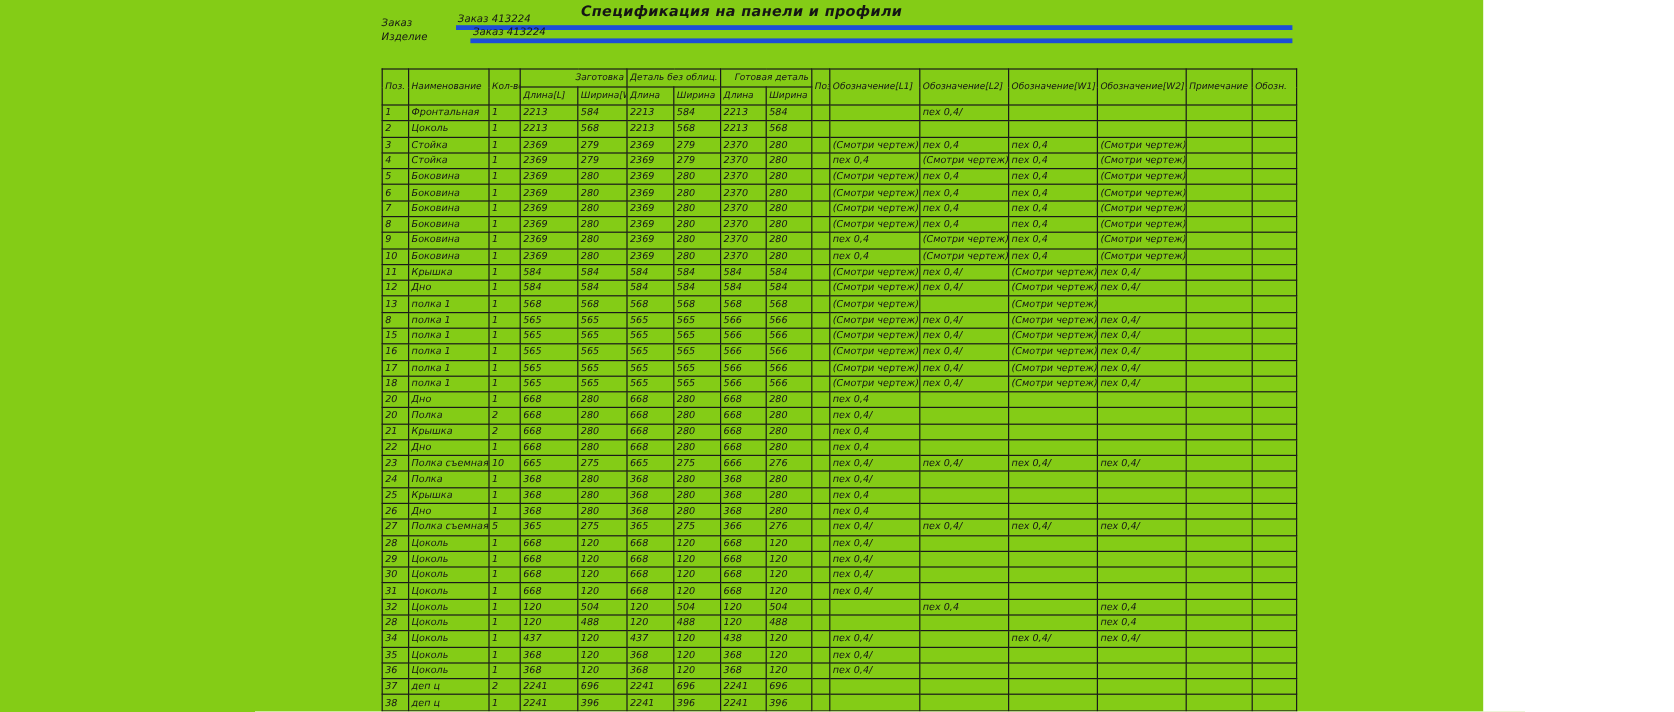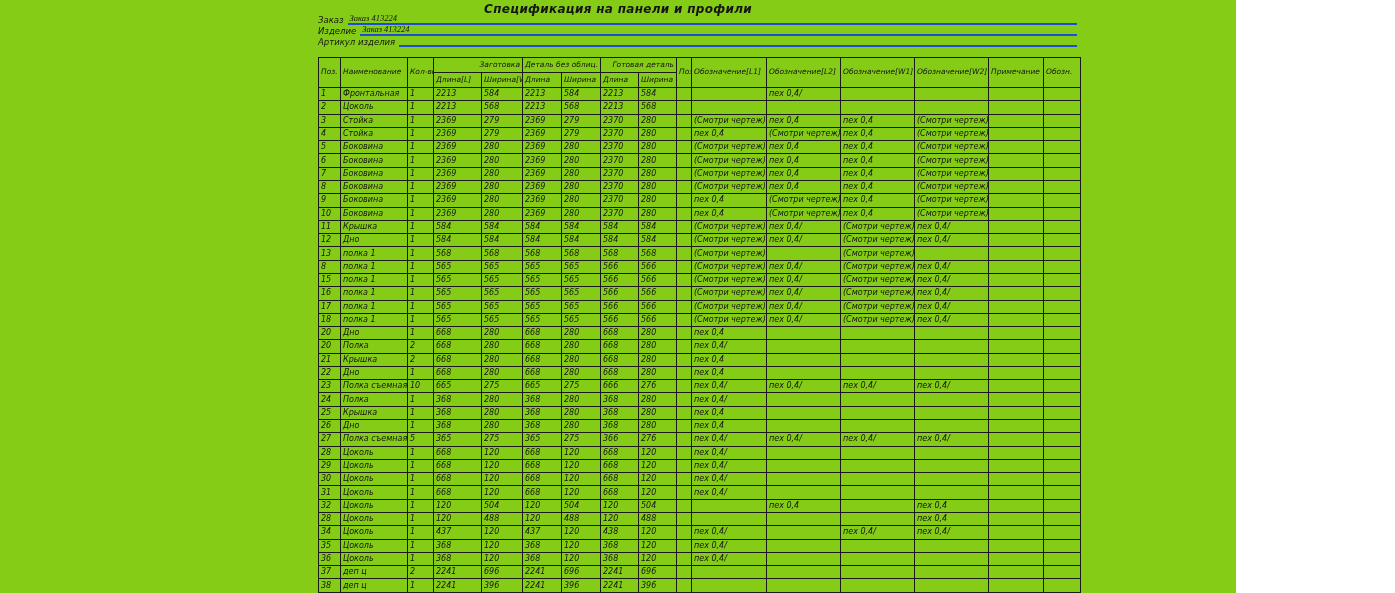--- a/index.html
+++ b/index.html
@@ -28,28 +28,28 @@
     left: 318px;
     top: 14px;
     width: 759px;
     font-size: 8.5px;
   }
   .meta-line {
     display: flex;
     align-items: flex-end;
     height: 11px;
     line-height: 10px;
+    gap: 32px;
   }
   .meta-label { white-space: pre; padding-right: 4px; }
   .meta-value {
     flex: 1;
-    border-bottom: 2px solid #1d4ed8;
+    border-bottom: 4px solid #1d4ed8;
     padding-left: 2px;
     white-space: nowrap;
-    font-family: Liberation Serif, serif;
   }
   table.spec {
     position: absolute;
     left: 318px;
     top: 57px;
     width: 762px;
     border-collapse: collapse;
     table-layout: fixed;
   }
   .spec th, .spec td {
@@ -76,24 +76,20 @@
   <div class="doc-title">Спецификация на панели и профили</div>
 
   <div class="meta">
     <div class="meta-line">
       <span class="meta-label">Заказ</span>
       <span class="meta-value">Заказ 413224</span>
     </div>
     <div class="meta-line">
       <span class="meta-label">Изделие</span>
       <span class="meta-value">Заказ 413224</span>
-    </div>
-    <div class="meta-line">
-      <span class="meta-label">Артикул изделия</span>
-      <span class="meta-value"></span>
     </div>
   </div>
 
   <table class="spec">
     <colgroup>
         <col style="width: 22px;">
         <col style="width: 67px;">
         <col style="width: 26px;">
         <col style="width: 48px;">
         <col style="width: 41px;">

